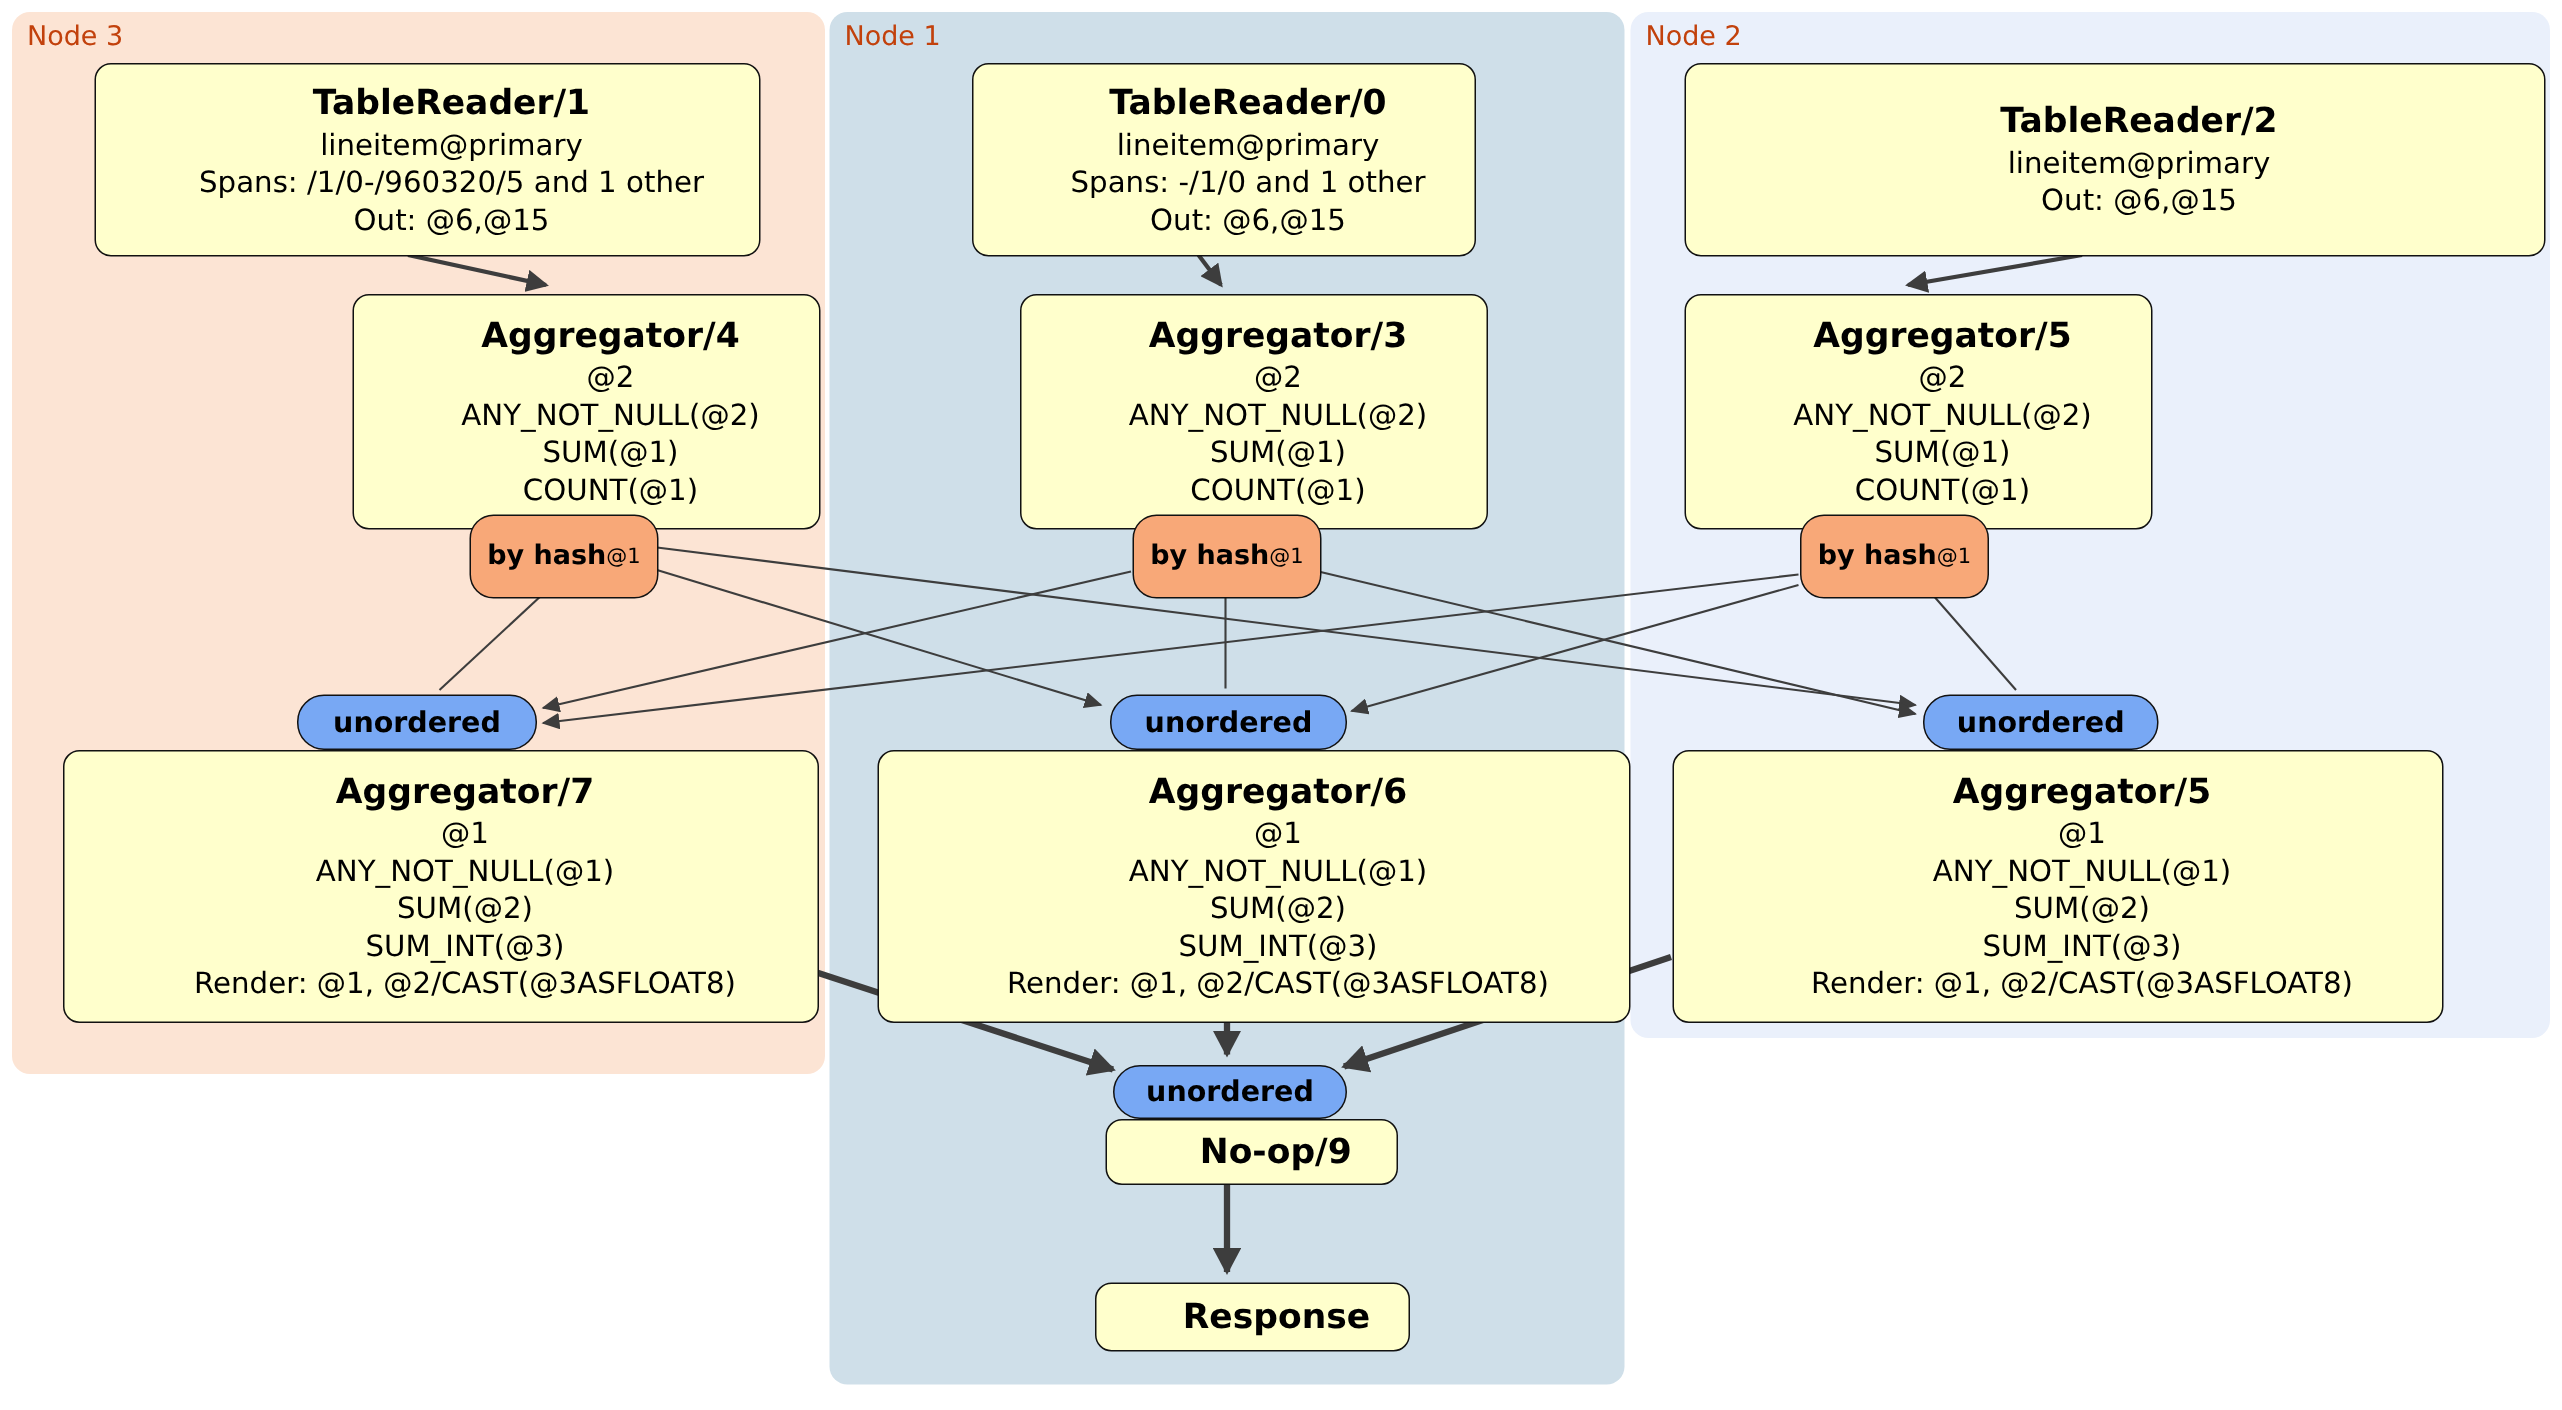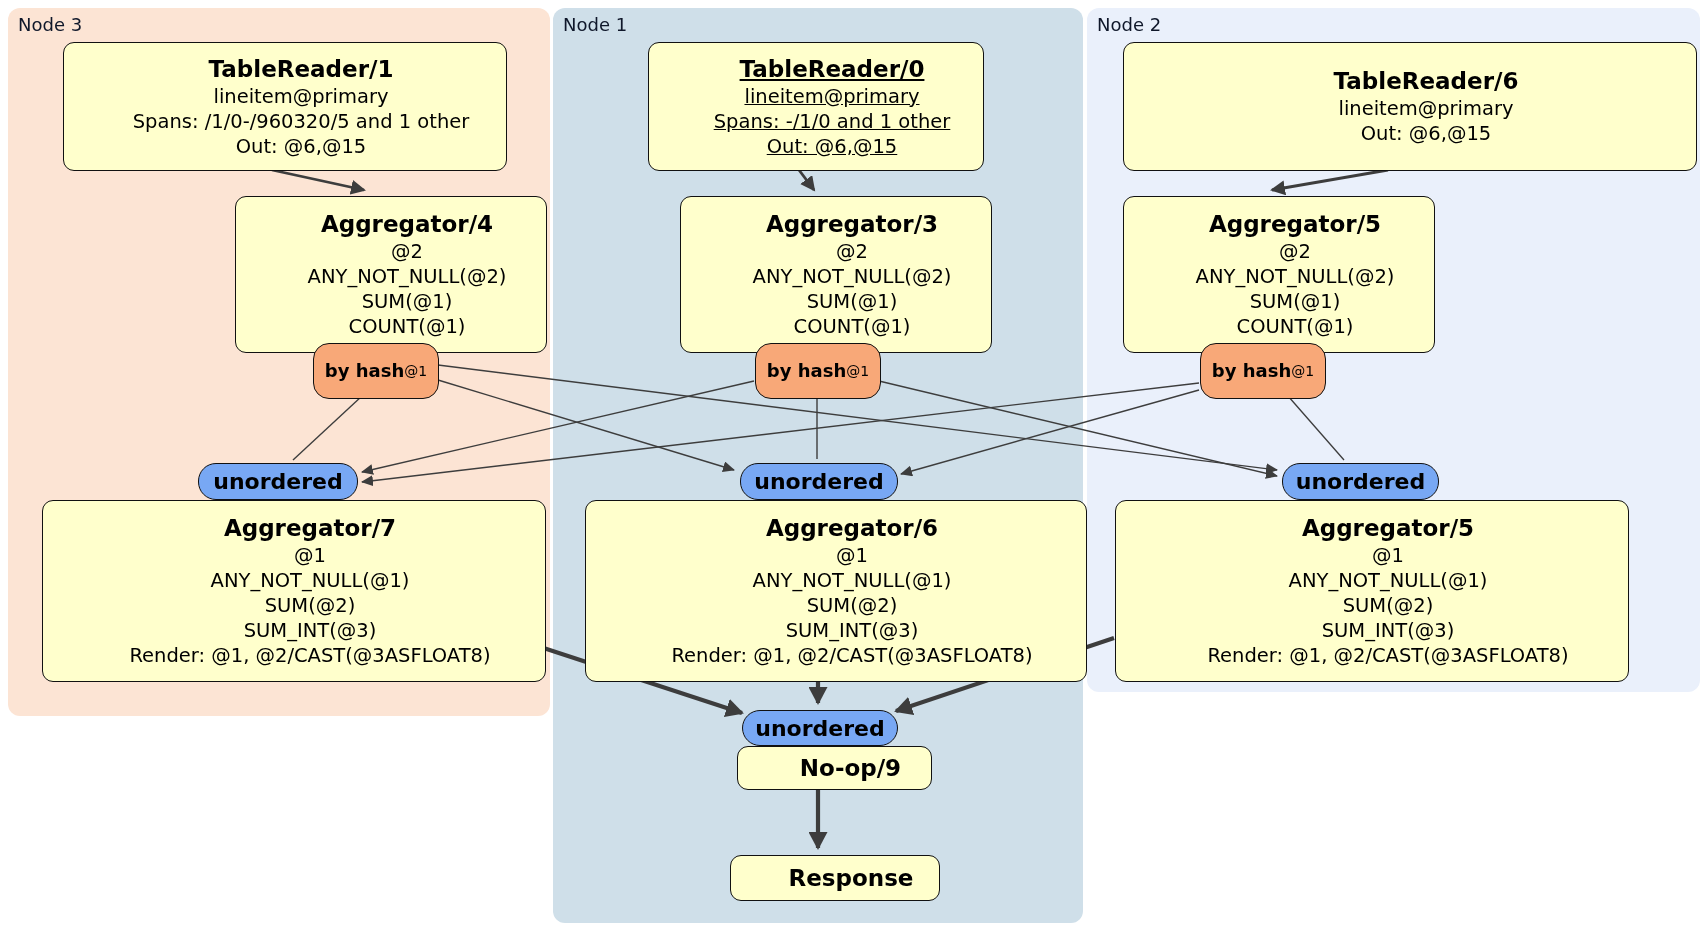--- a/index.html
+++ b/index.html
@@ -6,21 +6,21 @@
     --node3-bg:#fce4d4; --node1-bg:#cfdfe9; --node2-bg:#eaf0fb;
     --processor-bg:#ffffcc; --router-bg:#f8a878; --synchronizer-bg:#78a8f4;
     --edge:#3d3d3d; --border:#111111;
   }
   html,body{margin:0;padding:0;background:#fff;}
   #canvas{
     position:relative;width:1708px;height:940px;background:#fff;overflow:hidden;
     font-family:"DejaVu Sans","Liberation Sans",sans-serif;color:#000;
   }
   .panel{position:absolute;border-radius:12px;z-index:1;}
-  .panel-label{position:absolute;left:10px;top:6px;font-size:18px;color:#0f172a;}
+  .panel-label{position:absolute;left:10px;top:6px;font-size:18px;color:#c2410c;}
   #edge-layer{position:absolute;left:0;top:0;z-index:2;pointer-events:none;}
   .e-thin{stroke:var(--edge);stroke-width:1.4;}
   .e-mid{stroke:var(--edge);stroke-width:2.8;}
   .e-thick{stroke:var(--edge);stroke-width:4.2;}
   .pbox{
     position:absolute;z-index:3;background:var(--processor-bg);
     border:1.6px solid var(--border);border-radius:11px;
     display:flex;flex-direction:column;justify-content:center;align-items:center;
     text-align:center;
     padding-left:32px;
@@ -31,21 +31,21 @@
     position:absolute;z-index:4;background:var(--router-bg);
     border:1.6px solid var(--border);border-radius:16px;
     display:flex;flex-direction:row;justify-content:center;align-items:center;
   }
   .rlabel{font-size:18px;font-weight:bold;line-height:22px;}
   .rdetail{font-size:14px;line-height:17px;}
   .sync{
     position:absolute;z-index:4;background:var(--synchronizer-bg);
     border:1.6px solid var(--border);border-radius:18px;
     display:flex;justify-content:center;align-items:center;
-    font-size:22px;font-weight:bold;
+    font-size:19px;font-weight:bold;
   }
 </style>
 </head>
 <body>
 
 <div id="canvas">
 
   <div class="panel" style="left:8px;top:8px;width:542px;height:708px;background:var(--node3-bg);">
     <div class="panel-label">Node 3</div>
   </div>
@@ -89,28 +89,28 @@
 
     <line class="e-thick" x1="818" y1="789" x2="818" y2="848" marker-end="url(#ah-l)"></line>
   </svg>
 
   <div class="pbox" style="left:63px;top:42px;width:410px;height:127px;">
     <div class="ptitle">TableReader/1</div>
     <div class="pline">lineitem@primary</div>
     <div class="pline">Spans: /1/0-/960320/5 and 1 other</div>
     <div class="pline">Out: @6,@15</div>
   </div>
-  <div class="pbox" style="left:648px;top:42px;width:302px;height:127px;text-decoration:underline;">
+  <div class="pbox" style="left:648px;top:42px;width:302px;height:127px;">
     <div class="ptitle">TableReader/0</div>
     <div class="pline">lineitem@primary</div>
     <div class="pline">Spans: -/1/0 and 1 other</div>
     <div class="pline">Out: @6,@15</div>
   </div>
   <div class="pbox" style="left:1123px;top:42px;width:540px;height:127px;">
-    <div class="ptitle">TableReader/6</div>
+    <div class="ptitle">TableReader/2</div>
     <div class="pline">lineitem@primary</div>
     <div class="pline">Out: @6,@15</div>
   </div>
 
   <div class="pbox" style="left:235px;top:196px;width:278px;height:155px;">
     <div class="ptitle">Aggregator/4</div>
     <div class="pline">@2</div>
     <div class="pline">ANY_NOT_NULL(@2)</div>
     <div class="pline">SUM(@1)</div>
     <div class="pline">COUNT(@1)</div>

